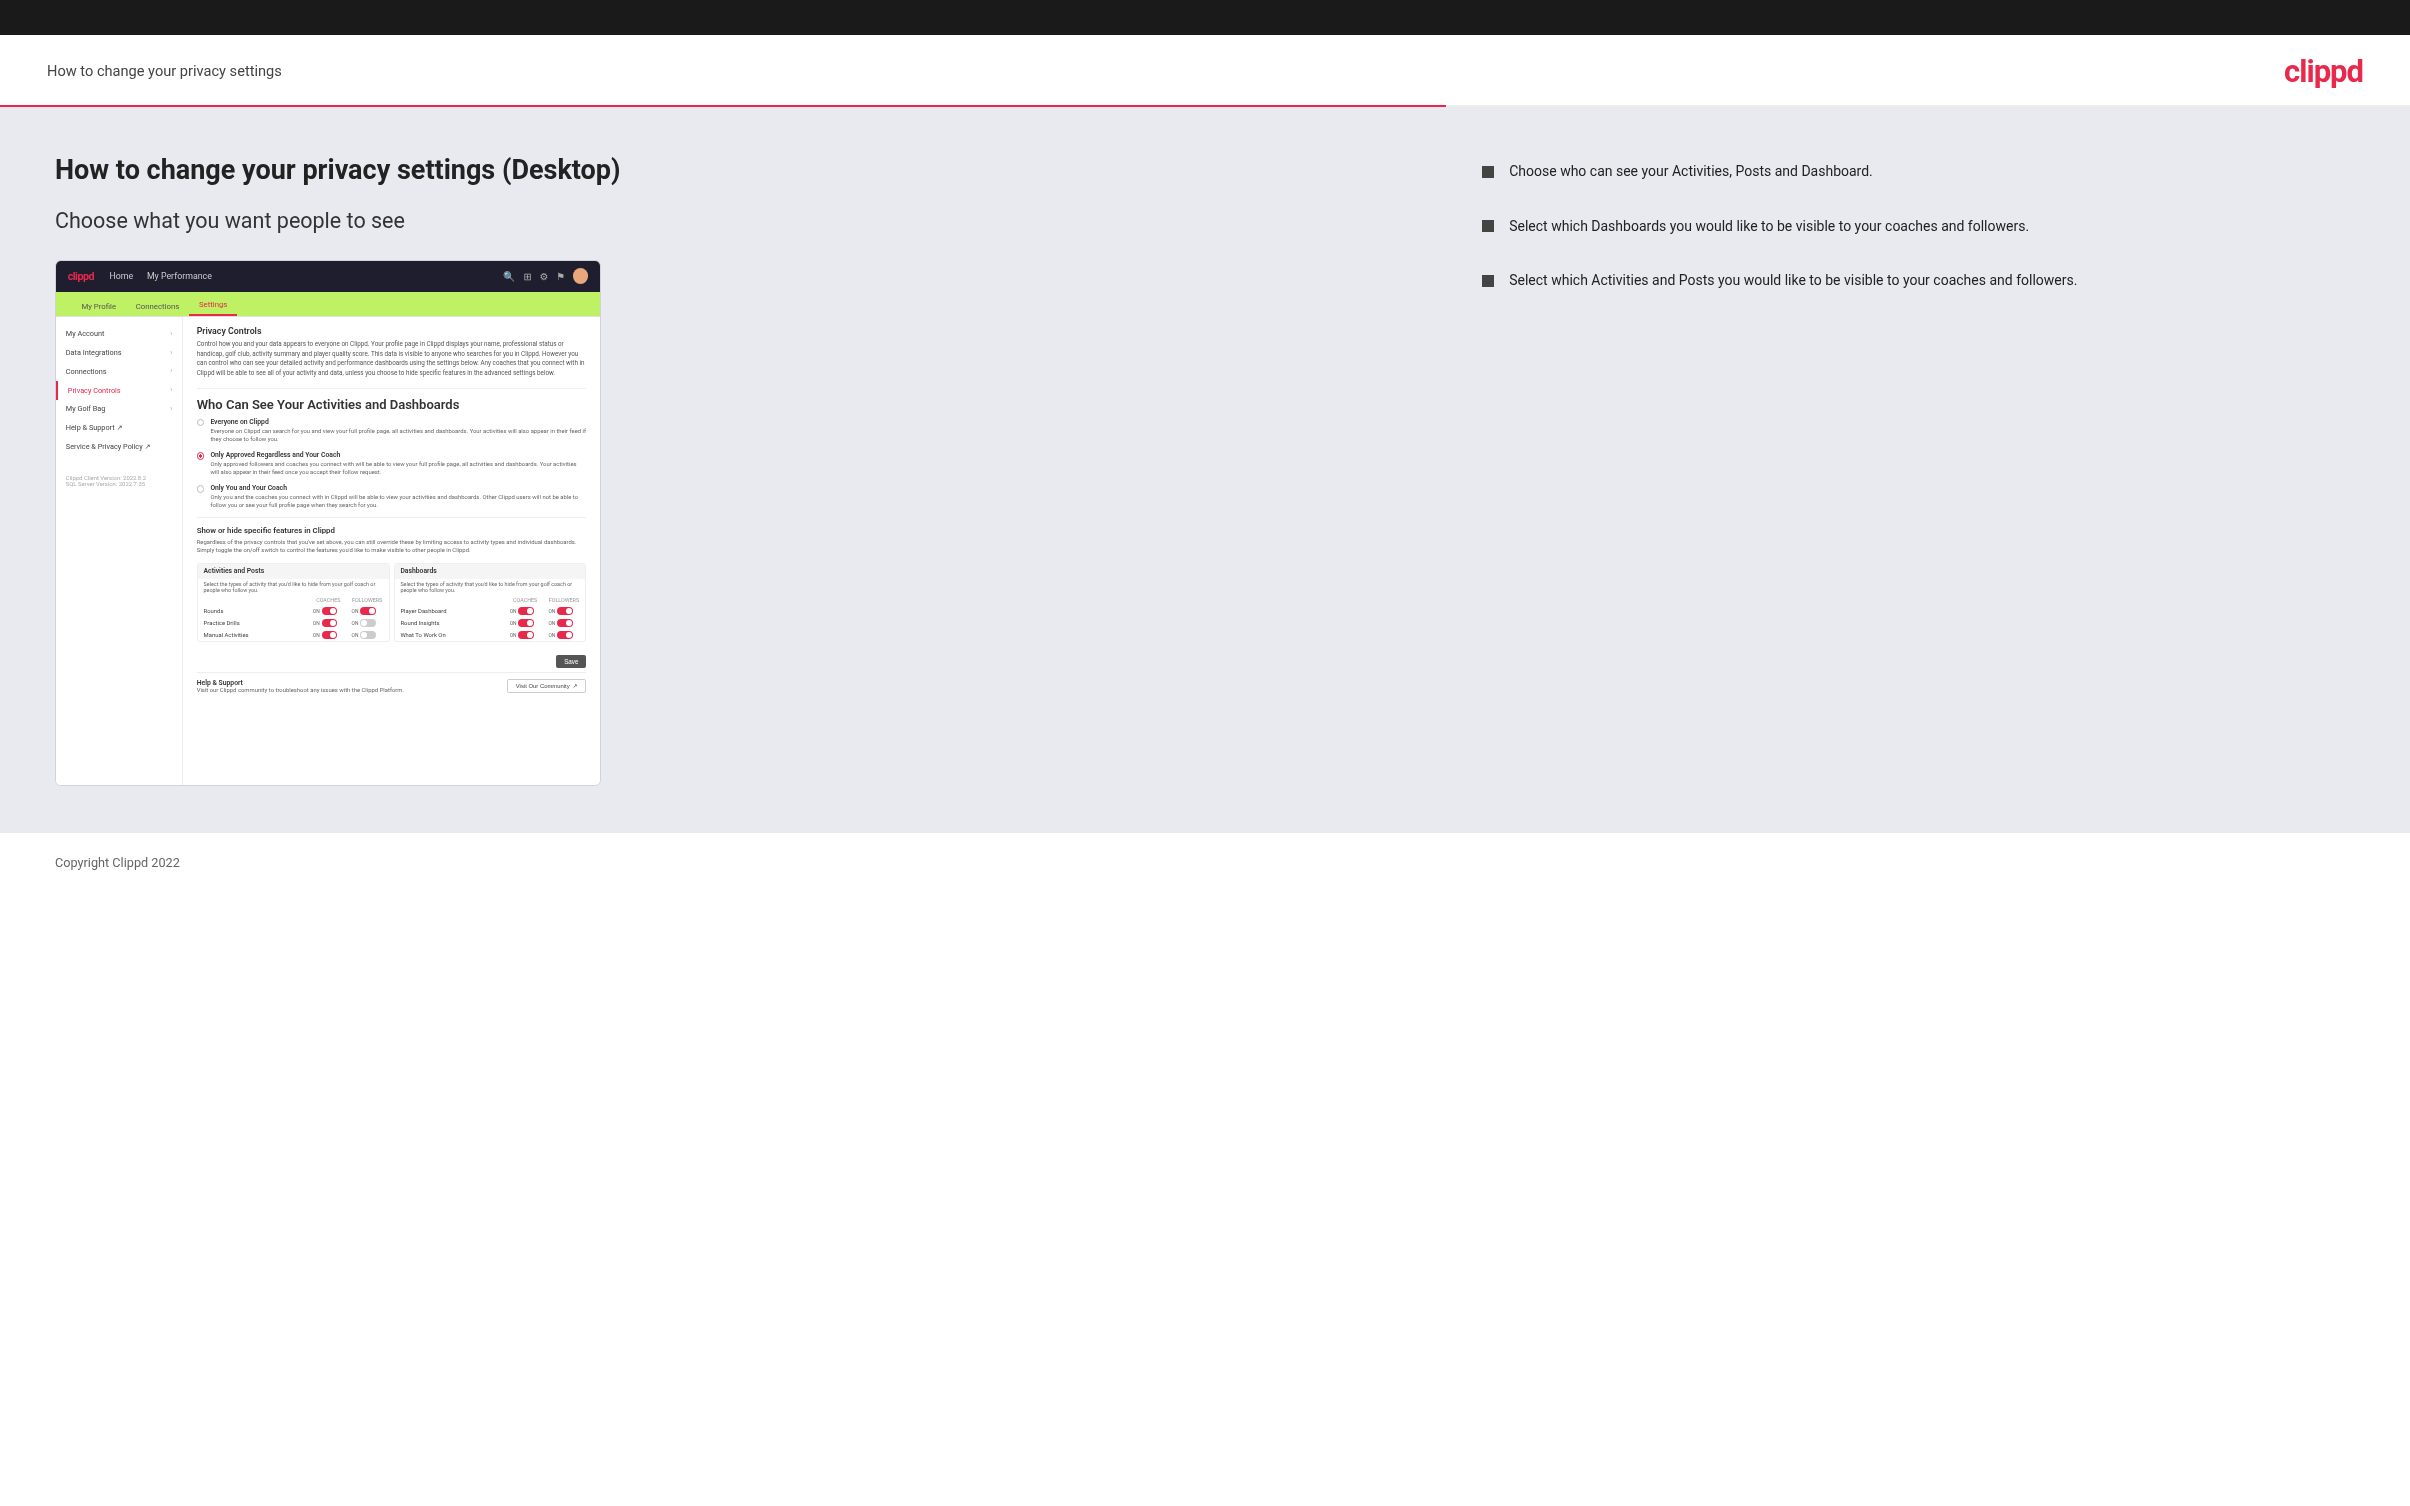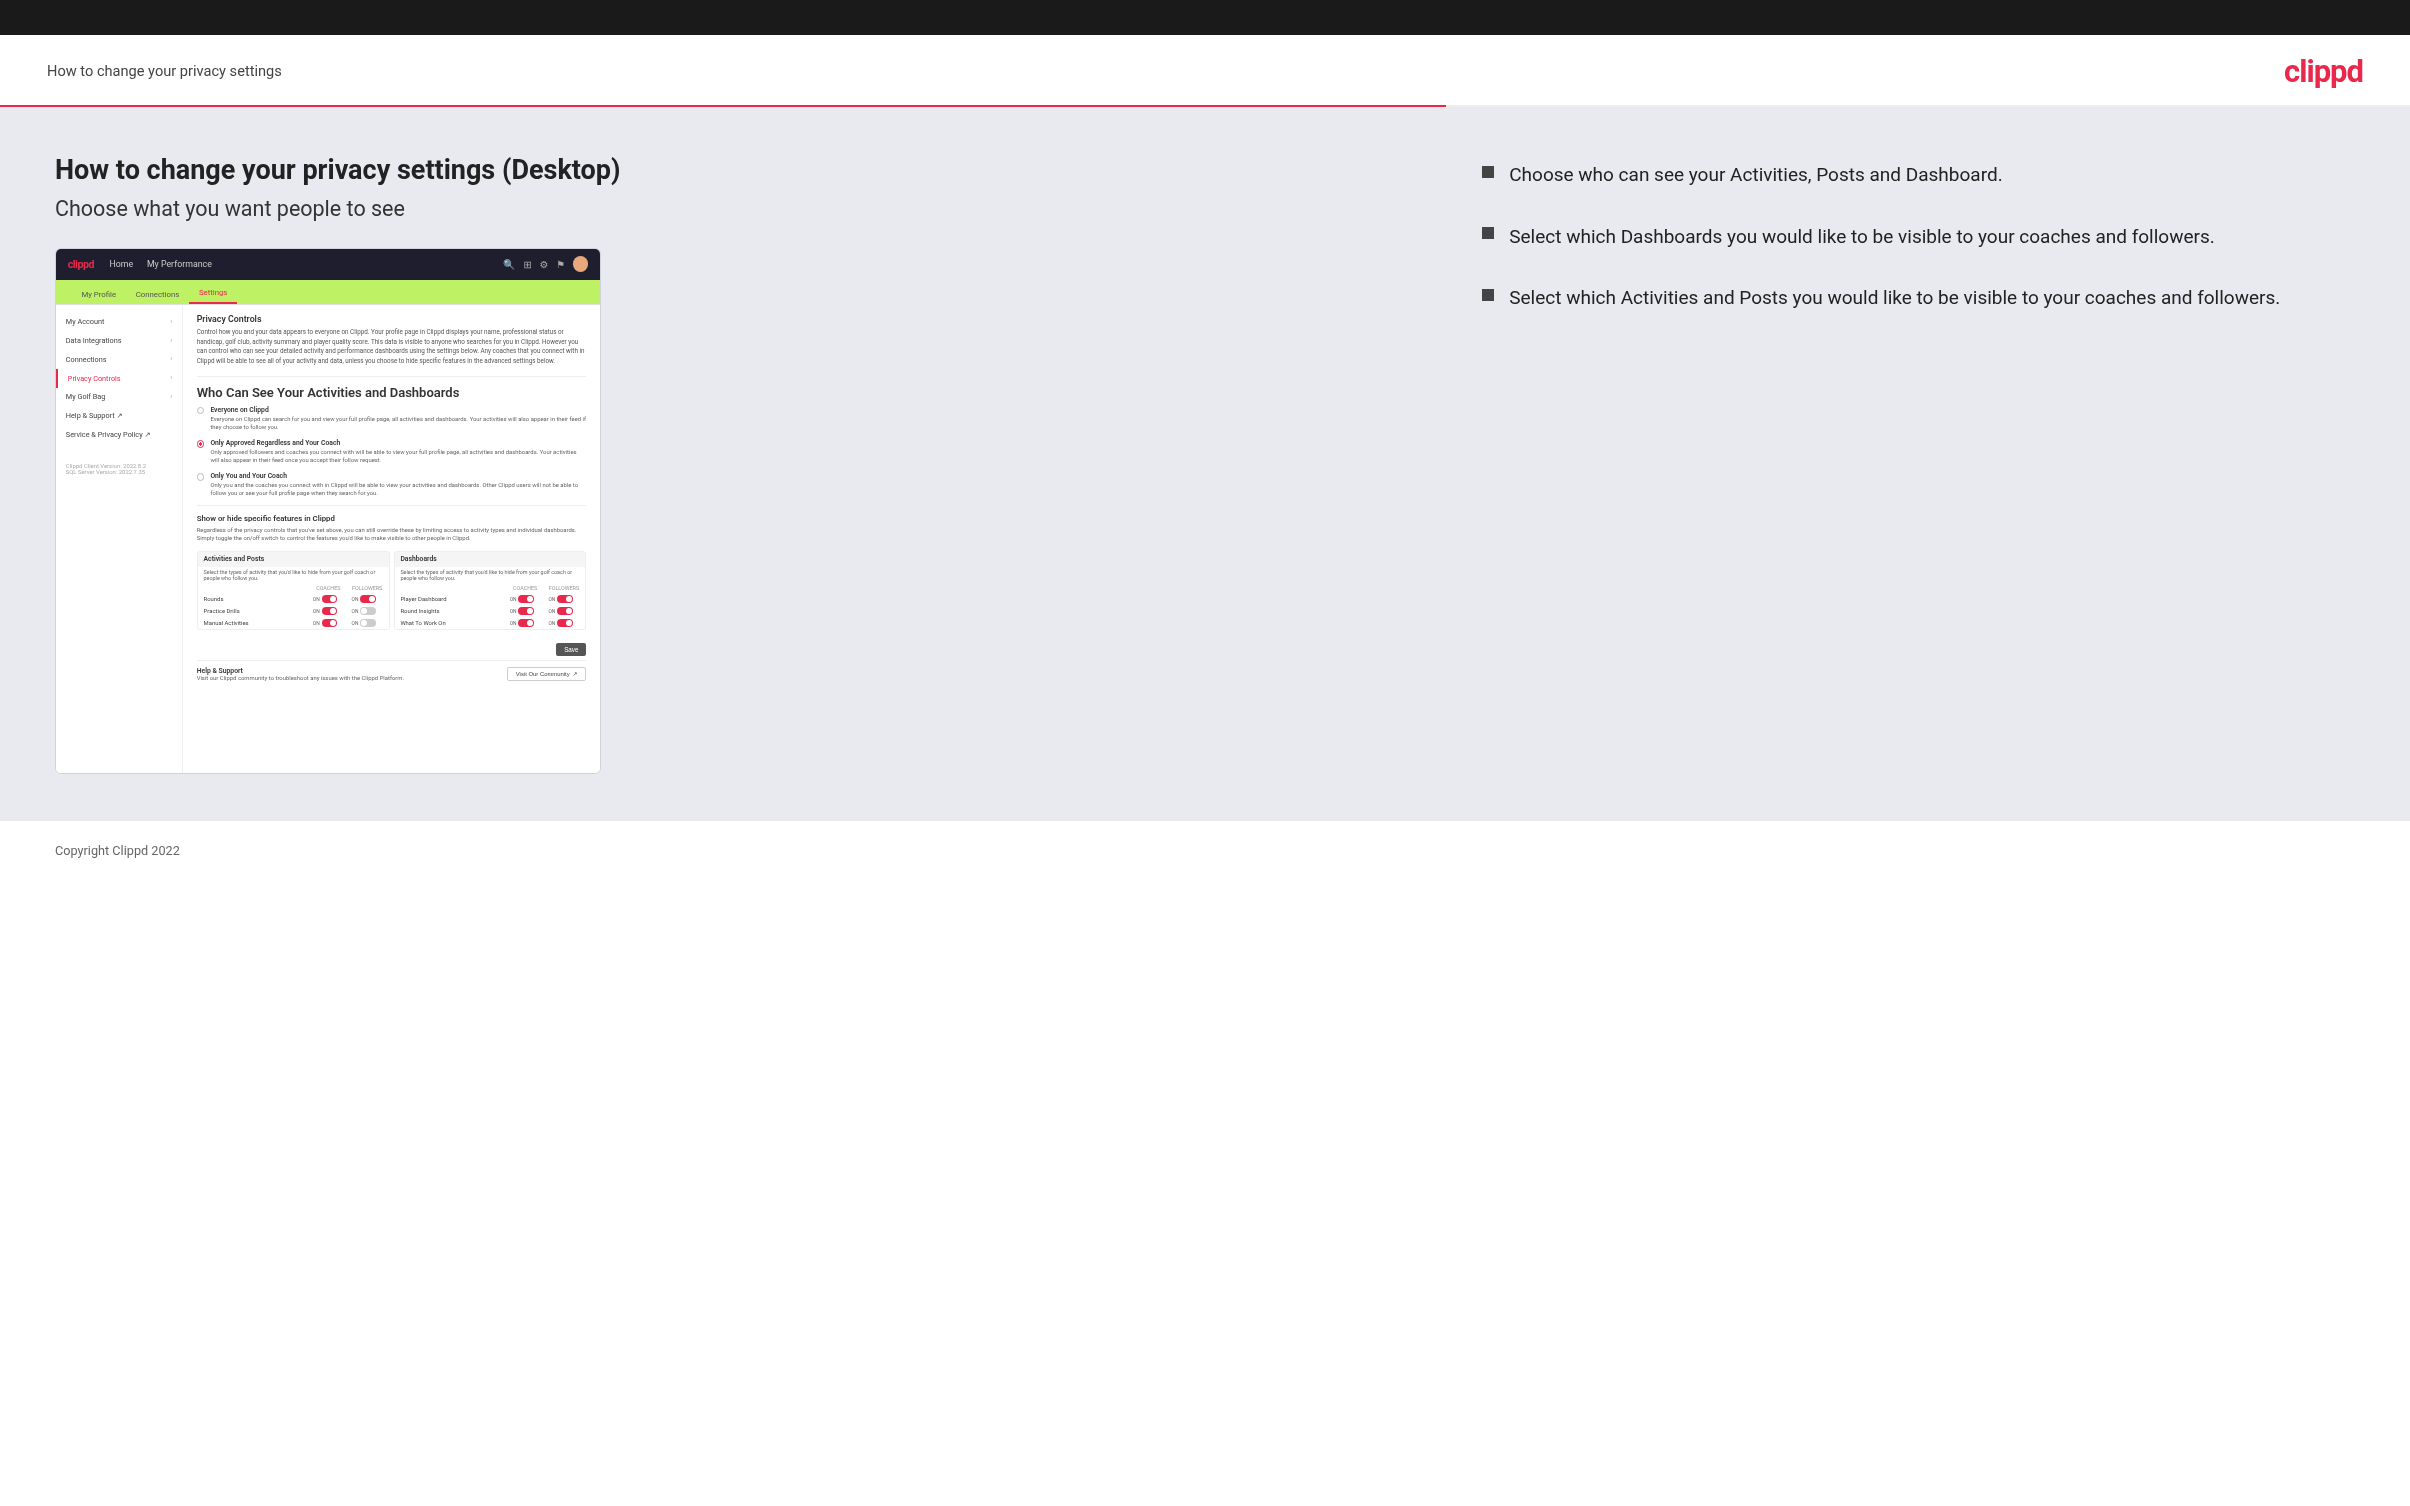--- a/index.html
+++ b/index.html
@@ -61,21 +61,21 @@
       flex: 0.7;
       min-width: 312px;
       padding-top: 7.8px;
     }
 
     
     .page-heading {
       font-size: 27px;
       font-weight: 700;
       color: #222;
-      margin-bottom: 9px;
+      margin-bottom: 21px;
       line-height: 1.2;
     }
     .page-subheading {
       font-size: 21.5px;
       font-weight: 400;
       color: #333;
       margin-bottom: 27px;
     }
 
     
@@ -423,21 +423,21 @@
       align-items: flex-start;
     }
     .bullet-square {
       width: 11.7px;
       height: 11.7px;
       background: #444;
       flex-shrink: 0;
       margin-top: 3.9px;
     }
     .bullet-text {
-      font-size: 19px;
+      font-size: 14px;
       color: #222;
       line-height: 1.4;
     }
 
     
     .footer {
       padding: 19.5px 55px;
       background: #fff;
     }
     .footer-text {

